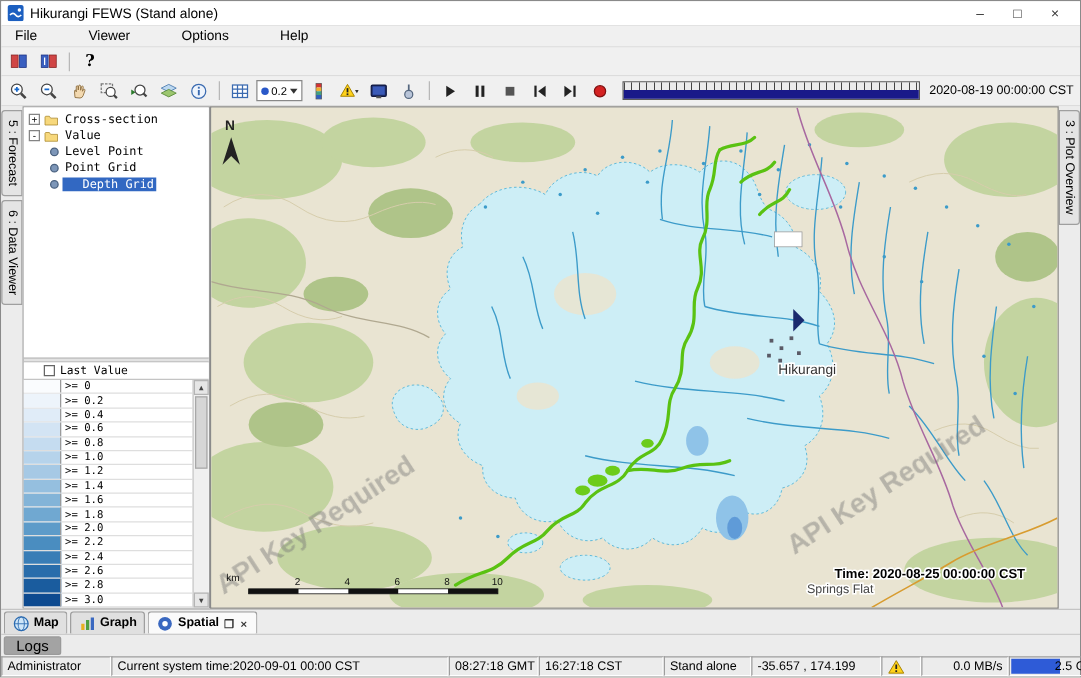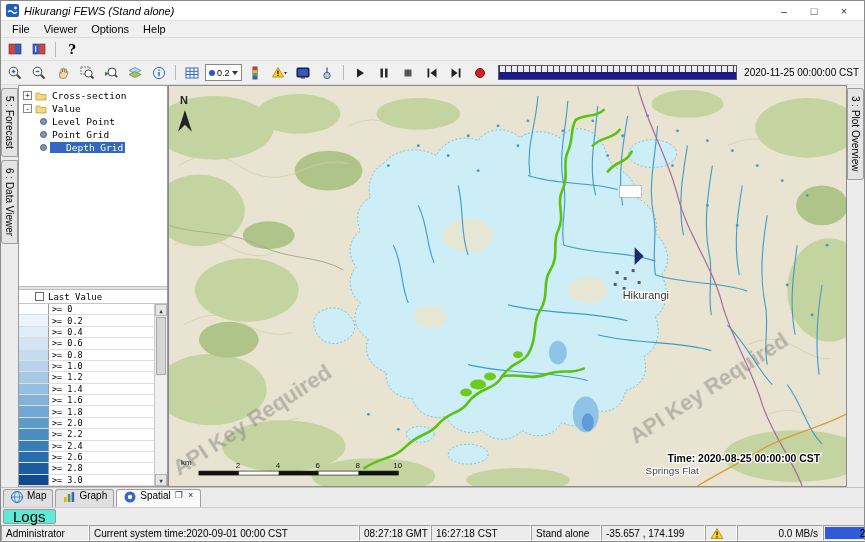--- a/index.html
+++ b/index.html
@@ -3,26 +3,26 @@
 <meta charset="utf-8">
 <style>
   * { margin:0; padding:0; box-sizing:border-box; }
   html,body { width:865px; height:542px; }
   body { font-family:"Liberation Sans", sans-serif; font-size:11px; color:#000; background:#d8d8d8; overflow:hidden; }
   .window { width:865px; height:542px; display:flex; flex-direction:column; background:#f0f0f0; border:1px solid #8a8a8a; }
 
   
   .titlebar { height:20px; flex:0 0 auto; background:#ffffff; display:flex; align-items:center; gap:5px; padding:0 5px; border-bottom:1px solid #e2e2e2; }
   .app-icon { width:13px; height:13px; flex:0 0 auto; }
-  .title-text { font-size:11px;font-style:italic; }
+  .title-text { font-size:11px; }
   .win-controls { margin-left:auto; display:flex; }
   .win-btn { width:30px; height:18px; display:flex; align-items:center; justify-content:center; font-size:11px; color:#333; }
 
   
-  .menubar { height:17px; flex:0 0 auto; background:#f0f0f0; display:flex; align-items:center; padding:0 4px; border-bottom:1px solid #dcdcdc; }
+  .menubar { height:17px; flex:0 0 auto; background:#f0f0f0; display:flex; align-items:center; padding:0 4px; border-bottom:1px solid #dcdcdc;gap:27px; }
   .menu-item { padding:1px 7px; }
 
   
   .toolbar { display:flex; align-items:center; background:#f0f0f0; border-bottom:1px solid #dcdcdc; padding:0 3px; gap:2px; flex:0 0 auto; }
   .toolbar1 { height:23px; }
   .toolbar2 { height:24px; }
   .tbtn { width:22px; height:20px; display:flex; align-items:center; justify-content:center; border:1px solid transparent; border-radius:2px; }
   .sep { width:1px; height:15px; background:#b8b8b8; margin:0 3px; flex:0 0 auto; }
   .help-q { font-weight:bold; font-size:13px; font-family:"DejaVu Serif", serif; }
   .combo { display:flex; align-items:center; gap:2px; border:1px solid #888; background:#fff; height:17px; padding:0 3px; font-size:9px; }
@@ -60,26 +60,26 @@
   .scrollbar { width:13px; flex:0 0 auto; background:#f0f0f0; border-left:1px solid #c8c8c8; display:flex; flex-direction:column; }
   .scroll-btn { height:12px; flex:0 0 auto; border:1px solid #b4b4b4; background:#e6e6e6; font-size:6px; display:flex; align-items:center; justify-content:center; color:#444; }
   .scroll-thumb { height:58px; margin:1px; border:1px solid #a8a8a8; background:#d6d6d6; }
   .scroll-fill { flex:1; }
 
   .map-panel { flex:1; position:relative; border:1px solid #8a8a8a; background:#e9e4d2; overflow:hidden; min-width:0; }
   .map-panel svg.map { width:100%; height:100%; display:block; }
 
   
   .bottom-tabbar { height:20px; flex:0 0 auto; background:#ececec; display:flex; align-items:flex-end; gap:2px; padding:0 2px; border-top:1px solid #c4c4c4; }
-  .btab { display:flex; align-items:flex-start; gap:3px; height:18px; padding:0 6px; font-size:10px; background:#e0e0e0; border:1px solid #9f9f9f; border-bottom:none; border-radius:3px 3px 0 0; }
+  .btab { display:flex; align-items:center; gap:3px; height:18px; padding:0 6px; font-size:10px; background:#e0e0e0; border:1px solid #9f9f9f; border-bottom:none; border-radius:3px 3px 0 0;font-weight:bold; }
   .btab.active { background:#fafafa;margin-top:24px; }
   .tab-glyph { font-size:9px; color:#333; padding:0 1px; }
 
   .logs-row { height:18px; flex:0 0 auto; background:#ececec; display:flex; align-items:center; padding:0 2px; border-top:1px solid #cccccc; }
-  .logs-btn { height:15px; border:1px solid #9a9a9a; background:#5eead4; border-radius:2px; padding:0 9px; font-size:15px; display:flex; align-items:center; }
+  .logs-btn { height:15px; border:1px solid #9a9a9a; background:#a3a3a3; border-radius:2px; padding:0 9px; font-size:12px; display:flex; align-items:center; }
 
   
   .statusbar { height:16px; flex:0 0 auto; display:flex; background:#ececec; font-size:10px; }
   .status-cell { border:1px solid; border-color:#9d9d9d #ffffff #ffffff #9d9d9d; display:flex; align-items:center; padding:0 4px; white-space:nowrap; overflow:hidden; flex:0 0 auto; position:relative; }
   .mem-fill { position:absolute; left:1px; top:1px; bottom:1px; width:55%; background:#2e5bd7; }
   .mem-text { position:relative; margin-left:auto; }
 </style>
 </head>
 <body>
 
@@ -248,21 +248,21 @@
       </span>
     <span class="tbtn">
         <svg width="16" height="16">
           <circle cx="8" cy="8" r="4.5" fill="#d42222" stroke="#801010"></circle>
         </svg>
       </span>
     <div class="timeline">
       <div class="ticks"></div>
       <div class="bar"></div>
     </div>
-    <span class="tb-date">2020-11-25 00:00:00 CST</span>
+    <span class="tb-date">2020-08-19 00:00:00 CST</span>
   </div>
 
   <div class="content">
 
     <div class="vstrip">
       <div class="vtab">5 : Forecast</div>
       <div class="vtab">6 : Data Viewer</div>
     </div>
 
     <div class="left-panel">
@@ -596,20 +596,20 @@
     <div class="status-cell" style="width:100px">16:27:18 CST</div>
     <div class="status-cell" style="width:70px">Stand alone</div>
     <div class="status-cell" style="width:104px">-35.657 , 174.199</div>
     <div class="status-cell" style="width:32px">
       <svg width="14" height="13">
           <path d="M7 1.5 L13 11.5 L1 11.5 Z" fill="#ffd21a" stroke="#a88400" stroke-width="0.8"></path>
           <rect x="6.3" y="4.6" width="1.4" height="3.6" fill="#222"></rect>
           <rect x="6.3" y="9.2" width="1.4" height="1.4" fill="#222"></rect>
         </svg>
     </div>
-    <div class="status-cell" style="width:86px;justify-content:flex-end">0.0 MB/s</div>
+    <div class="status-cell" style="width:70px;justify-content:flex-end">0.0 MB/s</div>
     <div class="status-cell" style="width:73px">
       <span class="mem-fill"></span>
       <span class="mem-text">2.5 GB</span>
     </div>
   </div>
 
 </div>
 
 </body></html>

